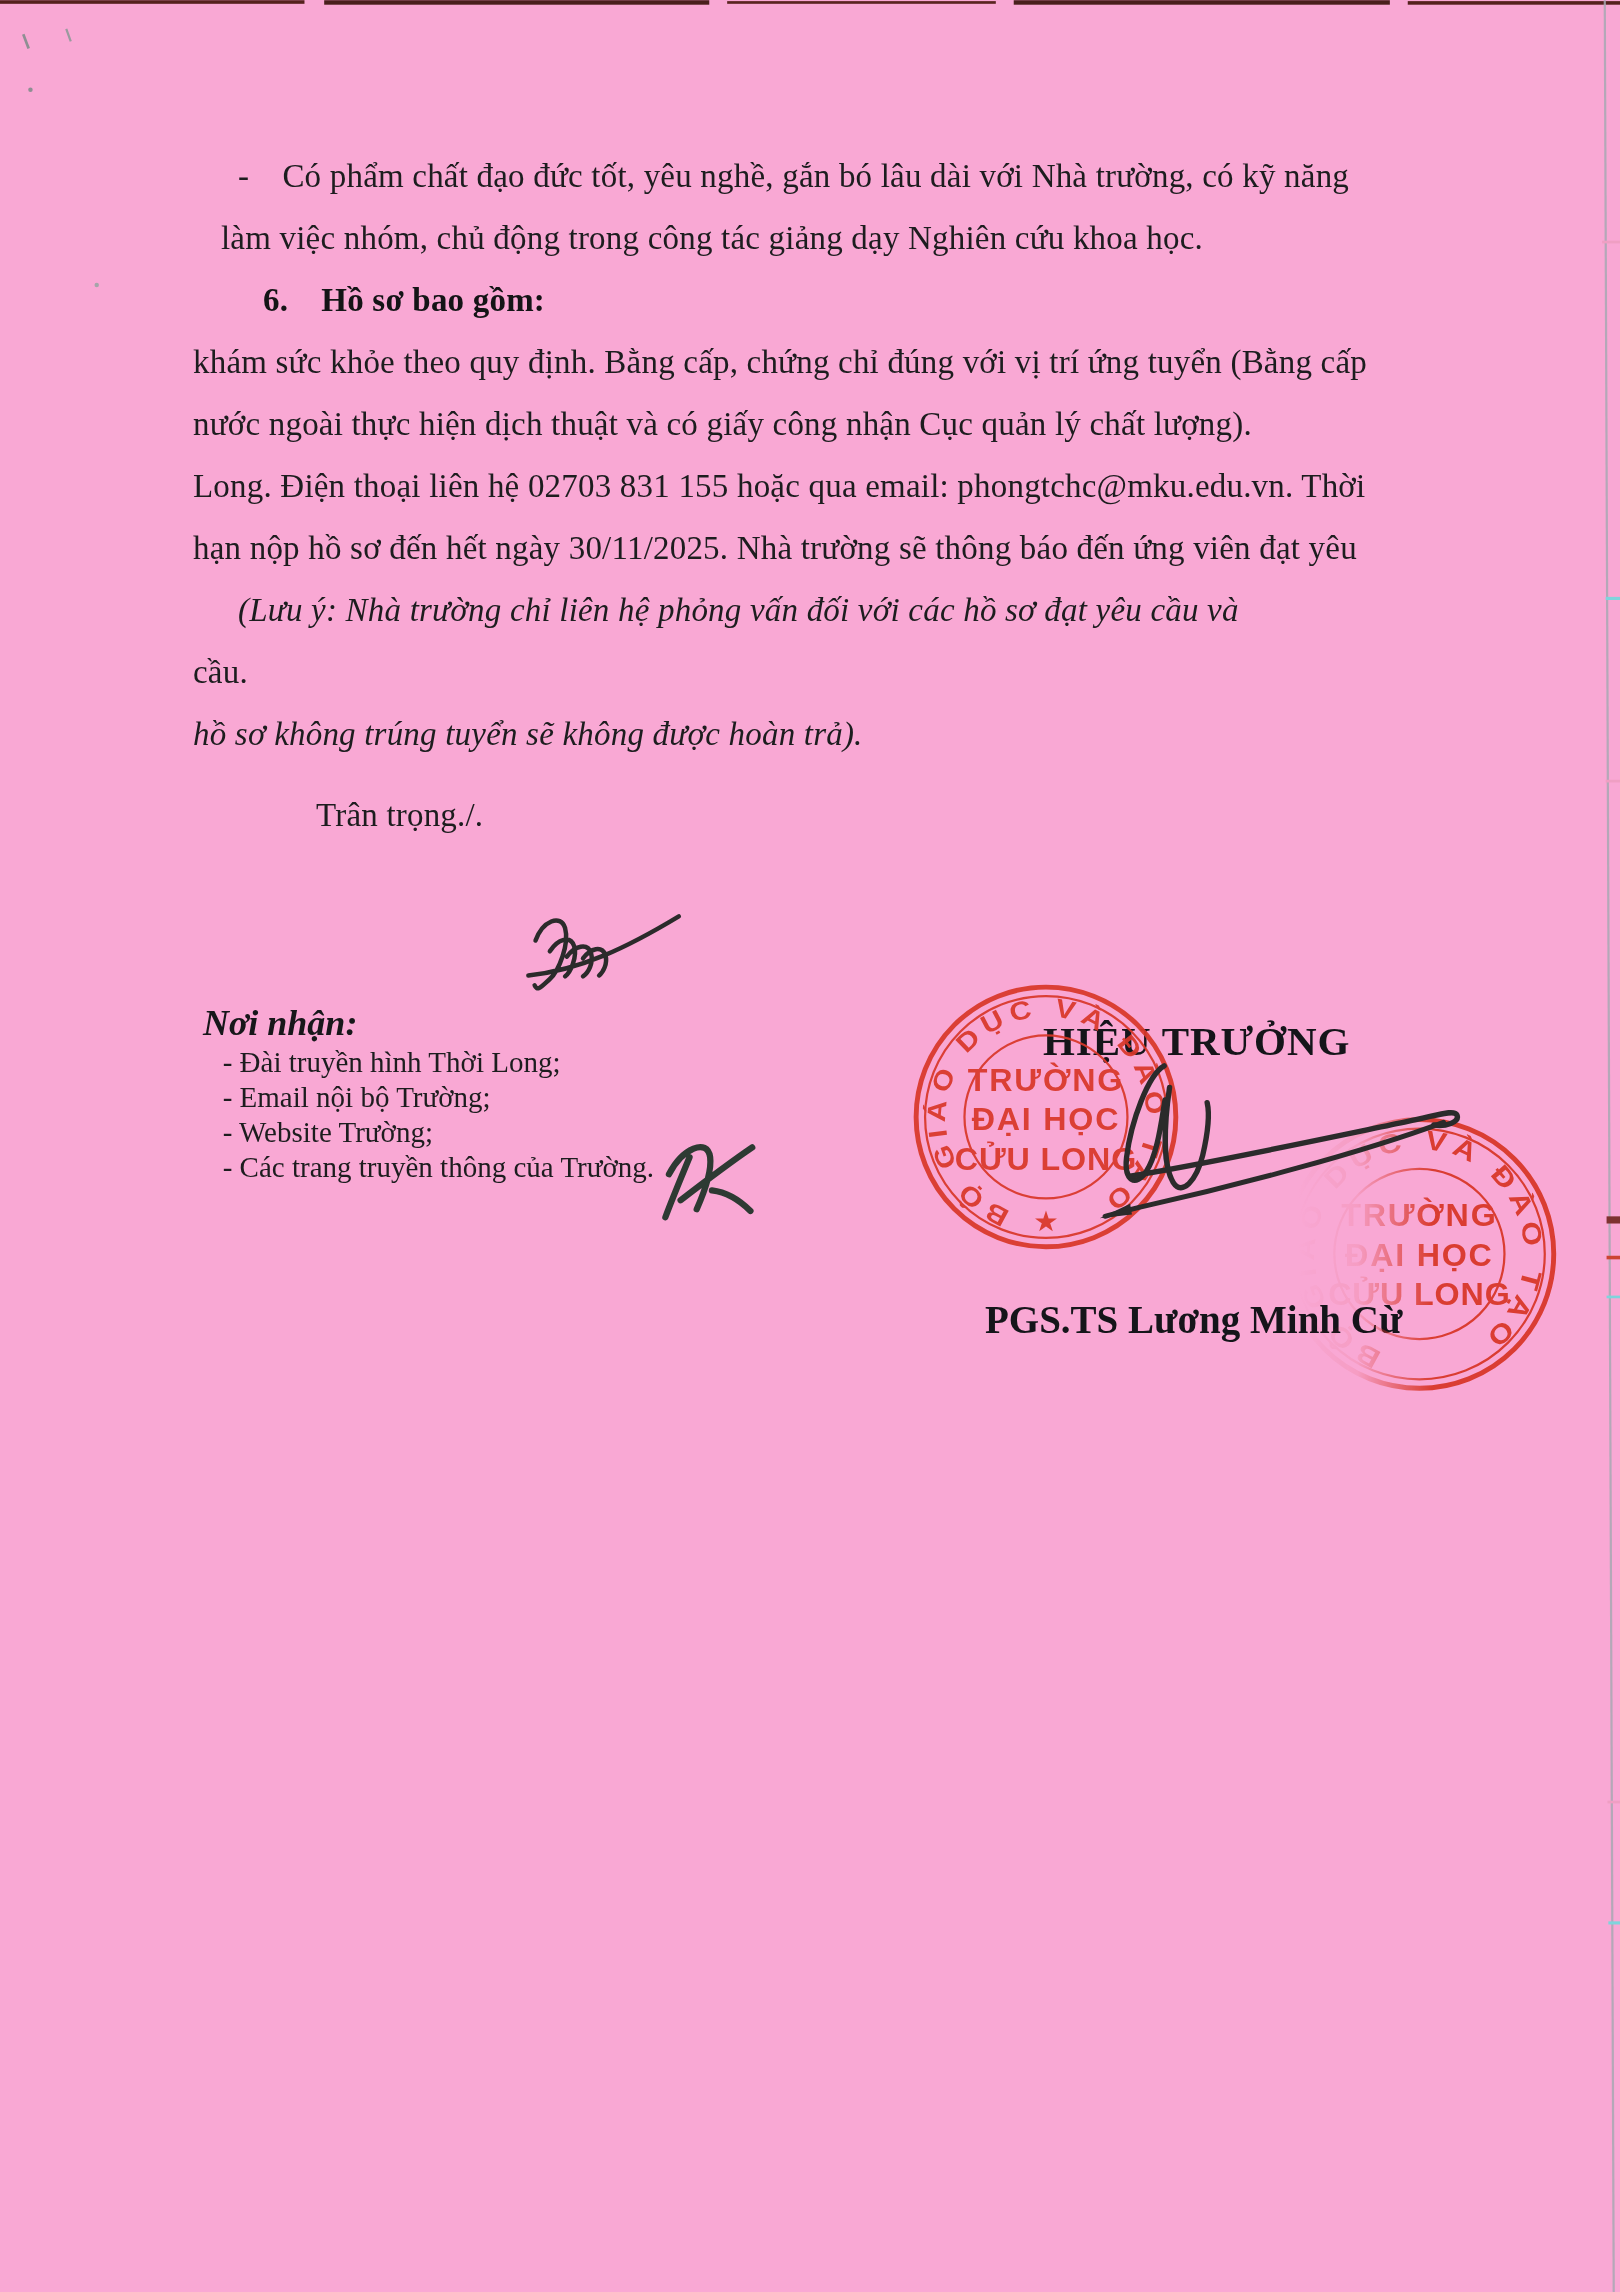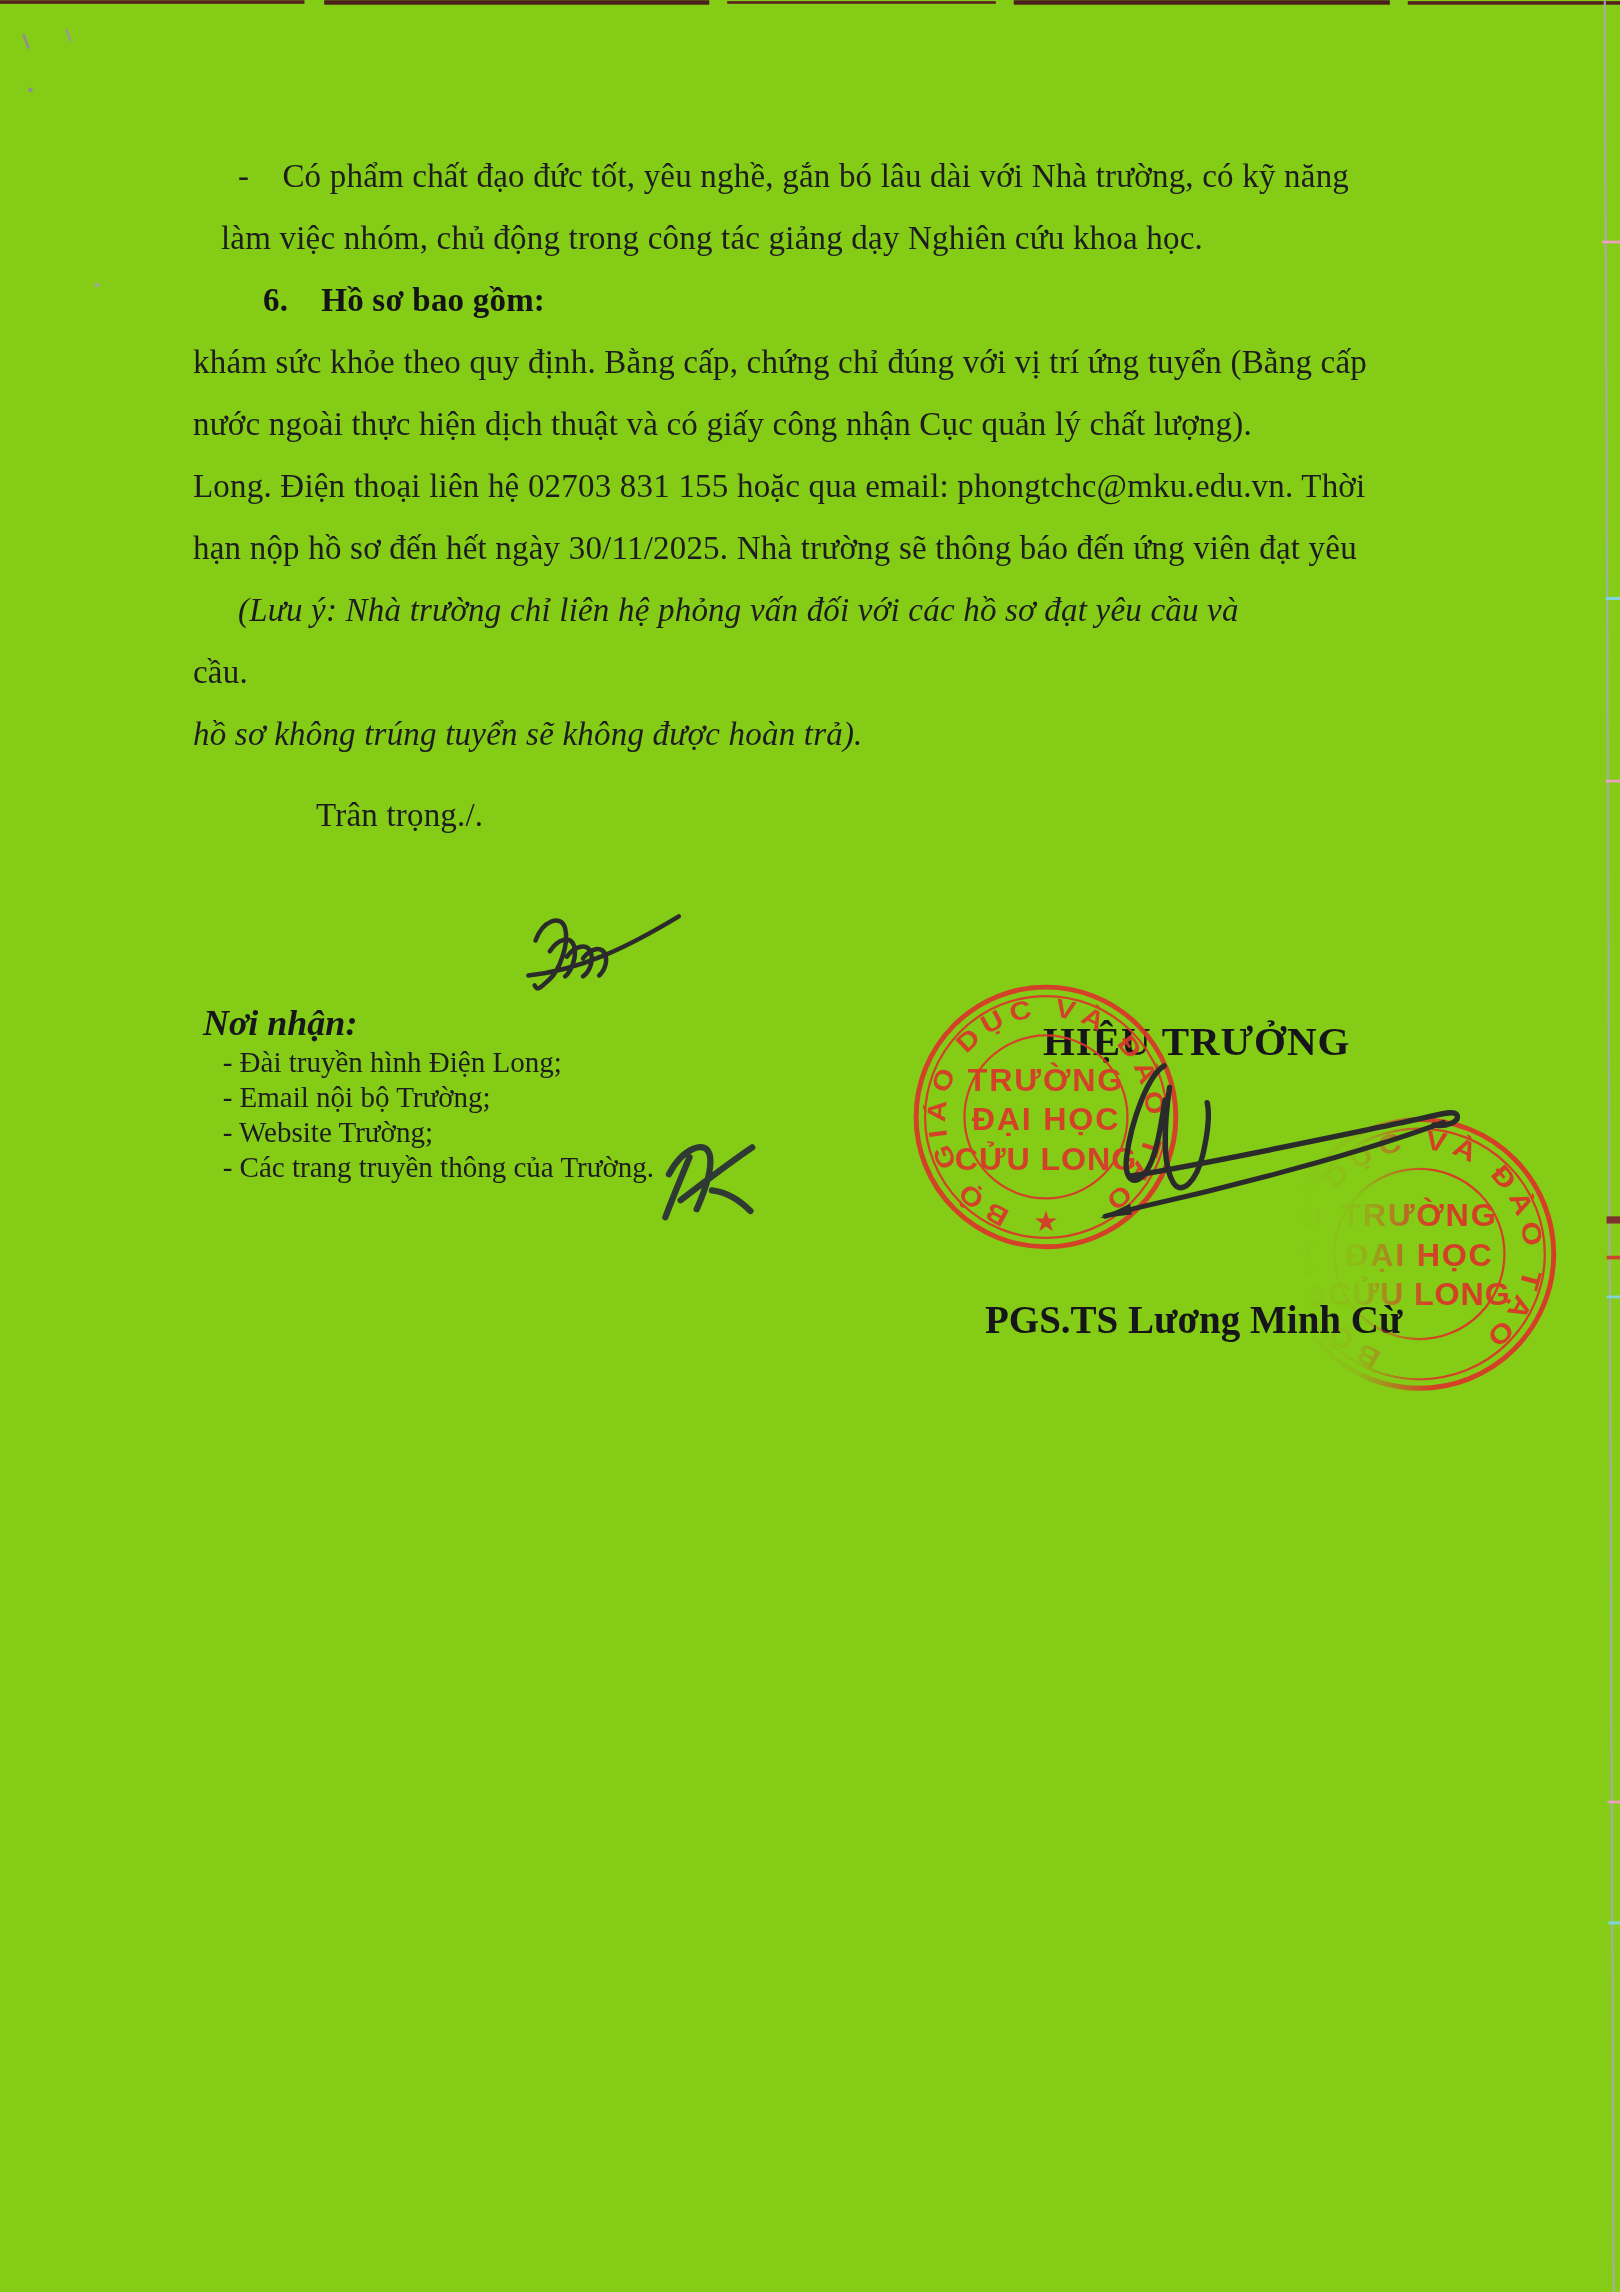--- a/index.html
+++ b/index.html
@@ -1,20 +1,20 @@
 <!DOCTYPE html>
 <html style="--stamp: #d9382a; --ink: #2b2b2b;font-size:14.3px"><head>
 <meta charset="utf-8">
 <style>
   html,body{margin:0;padding:0;}
   body{background:#ffffff;}
   .page{
     position:relative;
     width:1620px;height:2293px;
-    background:#84cc16;
+    background:#f9a8d4;
     overflow:hidden;
     font-family:"Liberation Serif", serif;
     color:#1d1d1f;
   }
   
   .textblock{
     position:absolute;left:193px;top:145px;width:1200px;
   }
   .bline{
     height:62px;line-height:62px;font-size:33px;white-space:nowrap;
@@ -68,21 +68,21 @@
       <div class="bline normal" style="padding-left: 0px;">hạn nộp hồ sơ đến hết ngày 30/11/2025. Nhà trường sẽ thông báo đến ứng viên đạt yêu</div>
       <div class="bline italic" style="padding-left: 45px;">(Lưu ý: Nhà trường chỉ liên hệ phỏng vấn đối với các hồ sơ đạt yêu cầu và</div>
       <div class="bline normal" style="padding-left: 0px;">cầu.</div>
       <div class="bline italic" style="padding-left: 0px;">hồ sơ không trúng tuyển sẽ không được hoàn trả).</div>
       <div class="bline normal closing" style="padding-left: 123px;">Trân trọng./.</div>
     </div>
 
   <div class="recipients">
     <div class="recip-label">Nơi nhận:</div>
     <div class="recip-items" id="recipitems">
-        <div class="recip-item">- Đài truyền hình Điện Long;</div>
+        <div class="recip-item">- Đài truyền hình Thời Long;</div>
         <div class="recip-item">- Email nội bộ Trường;</div>
         <div class="recip-item">- Website Trường;</div>
         <div class="recip-item">- Các trang truyền thông của Trường.</div>
       </div>
   </div>
 
   <div class="sig-title">HIỆU TRƯỞNG</div>
   <div class="sig-name">PGS.TS Lương Minh Cừ</div>
 
   <svg class="overlay" viewBox="0 0 1809 2560">

